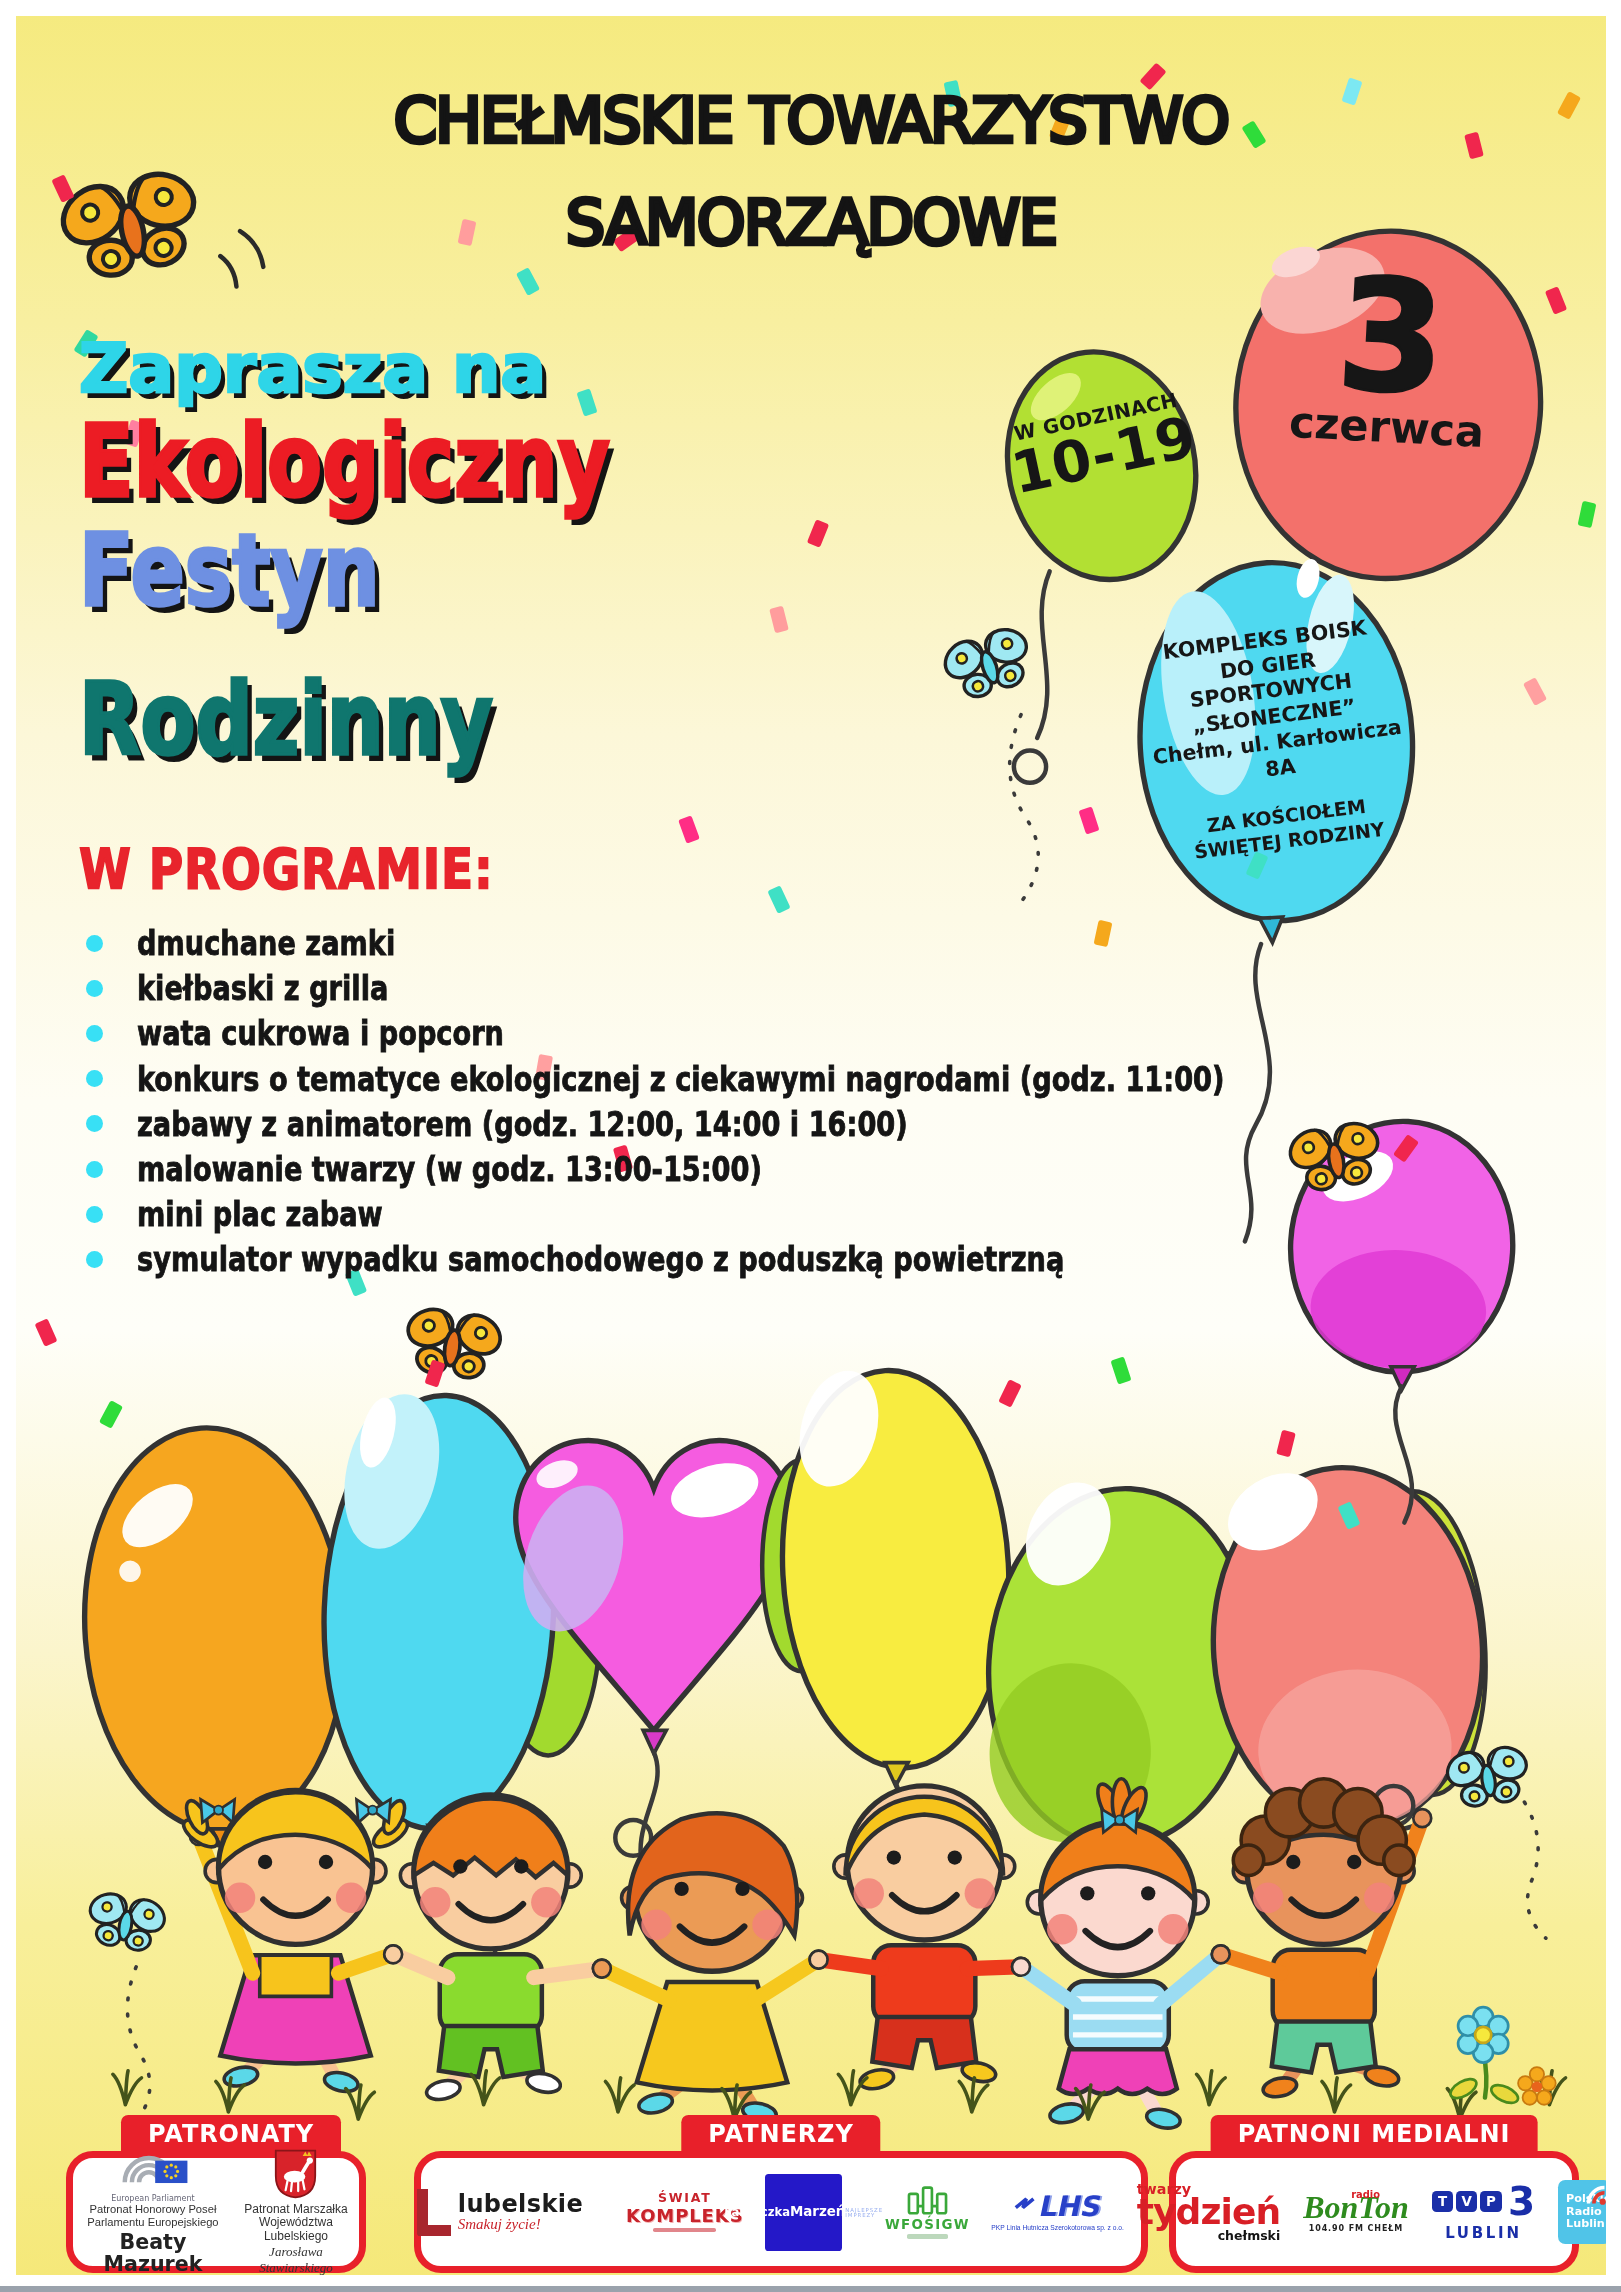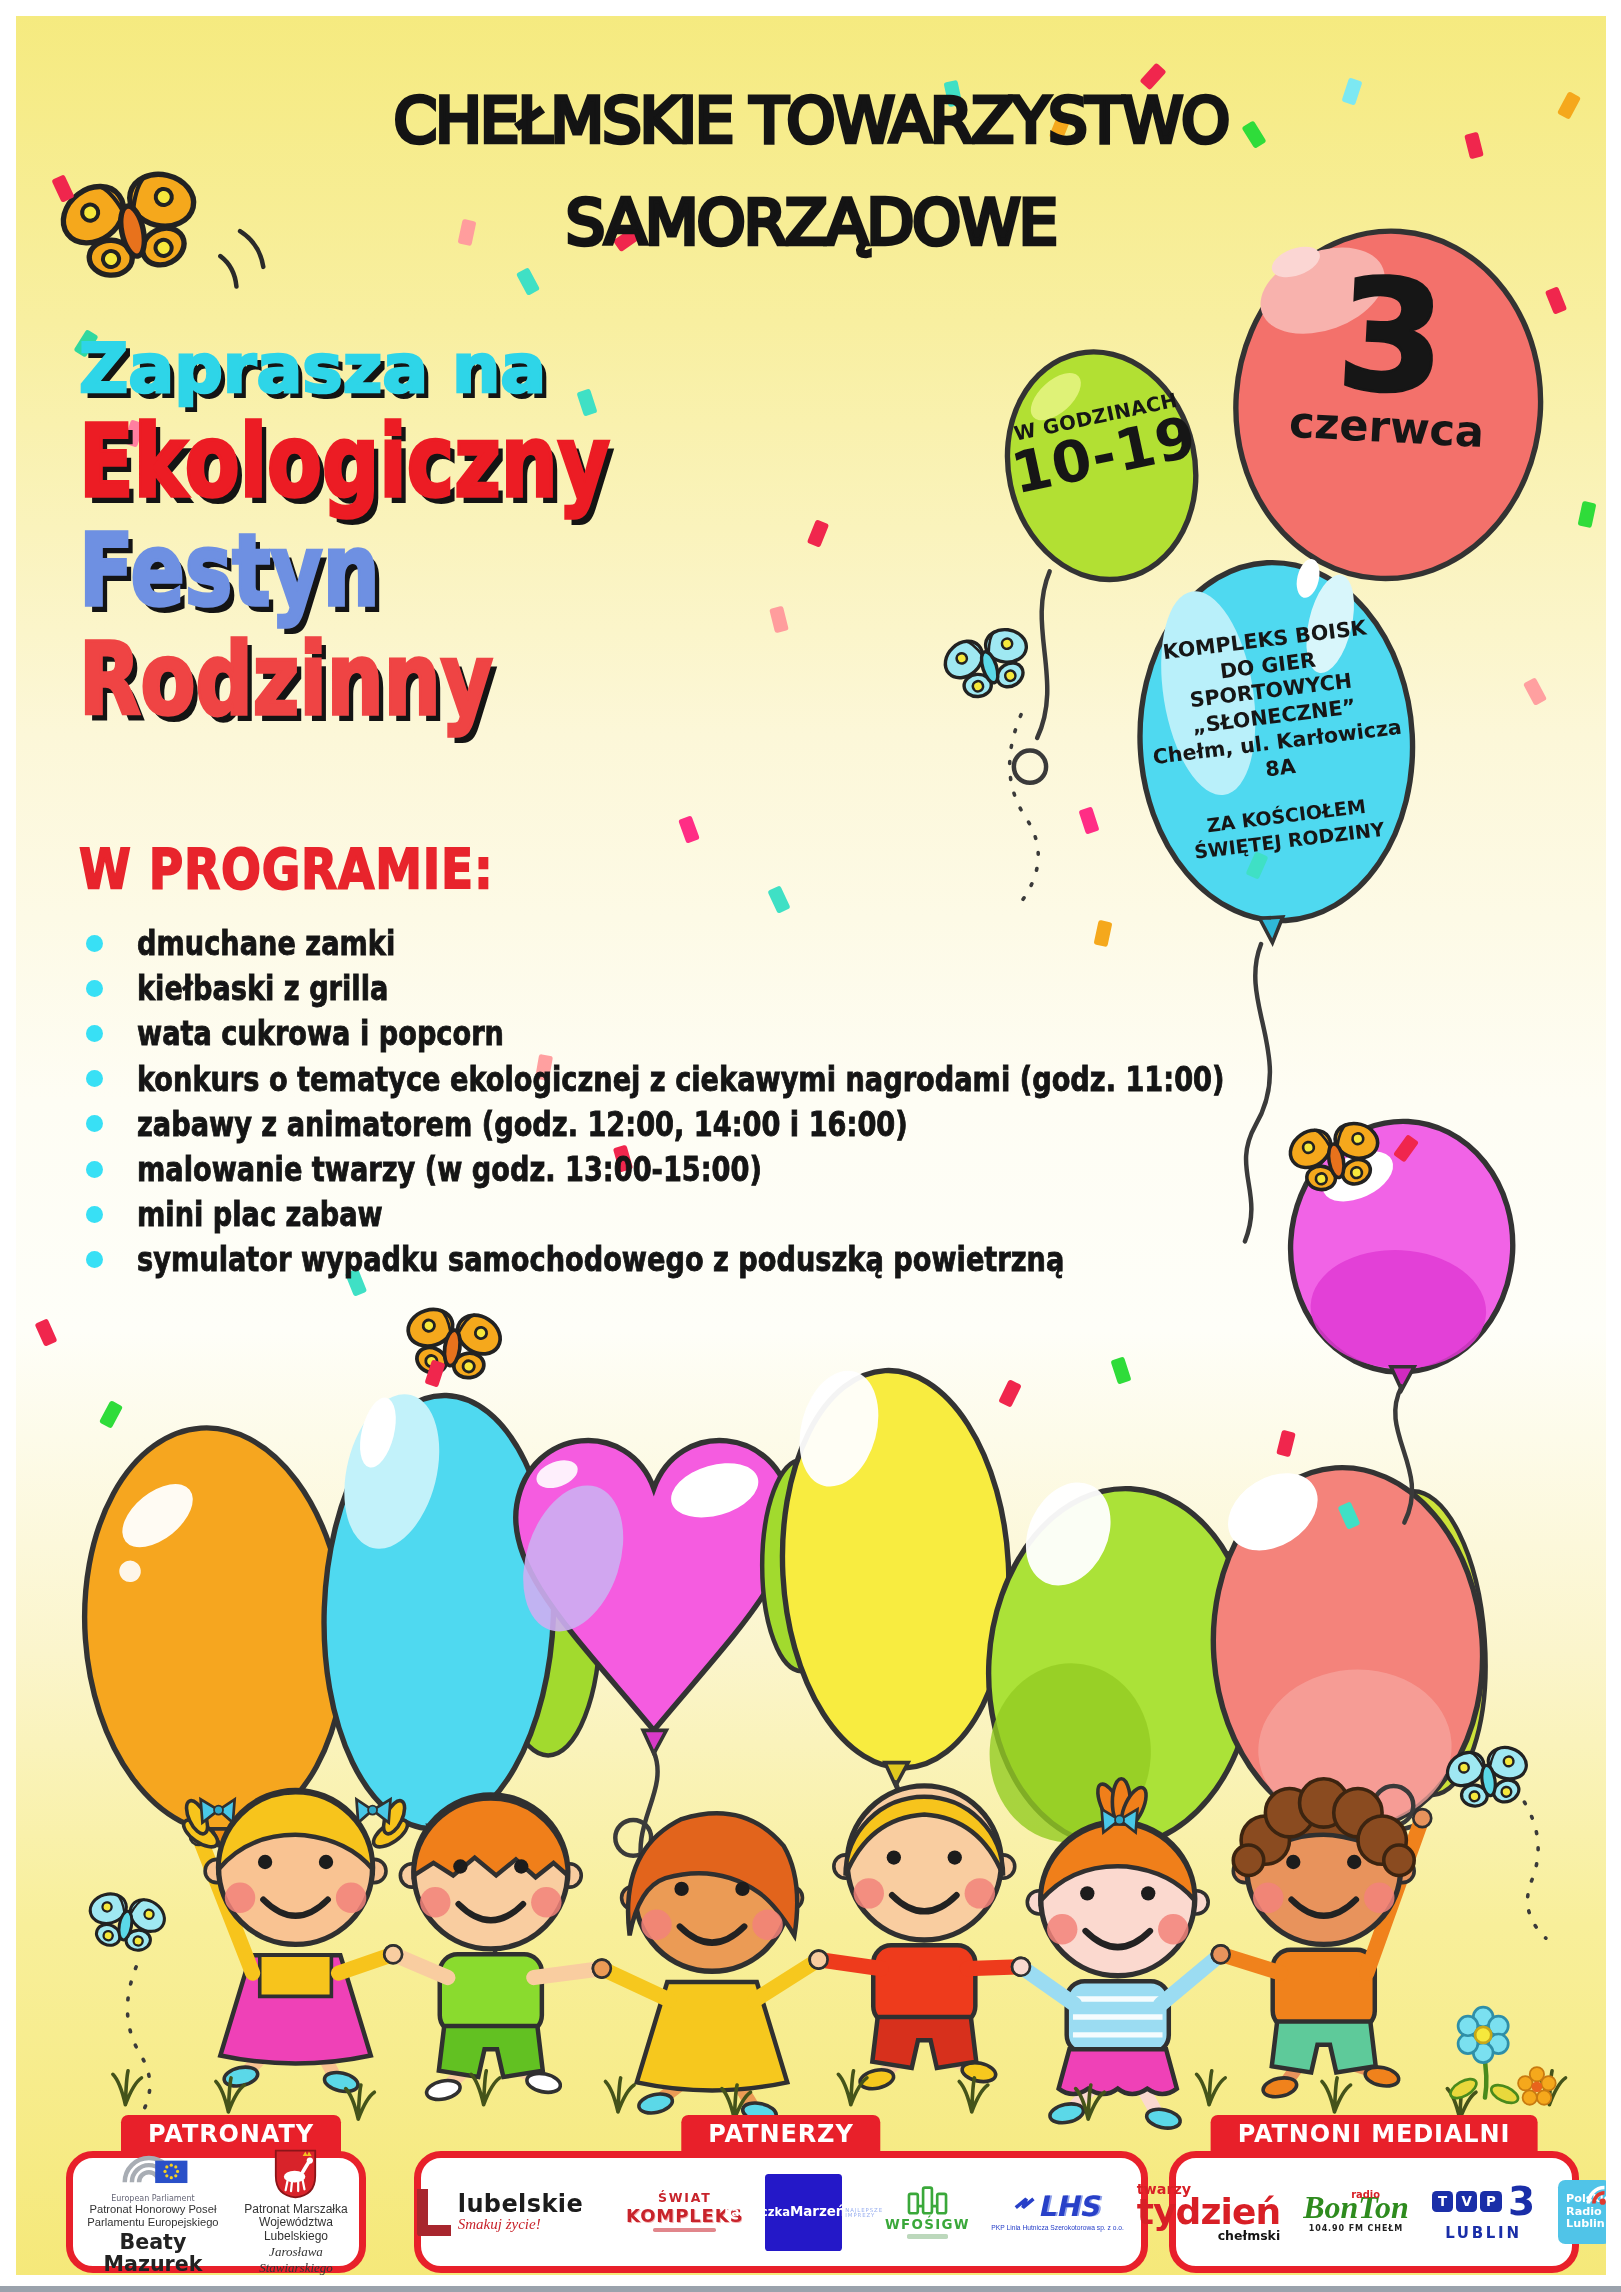--- a/index.html
+++ b/index.html
@@ -20,21 +20,21 @@
     font-weight:normal;font-size:62px;line-height:102px;letter-spacing:-1.8px;
     -webkit-text-stroke:4.5px #141414;}
   
   .invite{position:absolute;left:79px;top:330px;}
   .zaprasza{font-size:68px;font-weight:bold;color:#2ed5e8;-webkit-text-stroke:2.7px #2ed5e8;
     text-shadow:5.4px 6.3px 0 #141414;line-height:77px;}
   .bigword{font-weight:bold;font-size:100px;line-height:109px;-webkit-text-stroke:3.6px currentColor;
     text-shadow:7.2px 7.2px 0 #141414;}
   .w-red{color:#ec1c24;}
   .w-blue{color:#6e90e2;}
-  .w-green{color:#ef4444;}
+  .w-green{color:#0f766e;margin-top:40px;}
   .squeeze{display:inline-block;transform:scaleX(.8);transform-origin:0 50%;}
   .squeeze2{display:inline-block;transform:scaleX(.84);transform-origin:0 50%;}
 
   
   .balloon-text{position:absolute;text-align:center;color:#161616;font-weight:bold;}
   .bt-hours{left:1001px;top:405px;width:201px;transform:rotate(-12deg);}
   .bt-hours .lbl{font-size:19.7px;letter-spacing:0.4px;}
   .bt-hours .big{font-size:57px;line-height:.95;letter-spacing:0.9px;}
   .bt-date{left:1272px;top:274px;width:236px;transform:rotate(3deg);}
   .bt-date .day{font-size:154px;line-height:.82;-webkit-text-stroke:2.7px #161616;}

